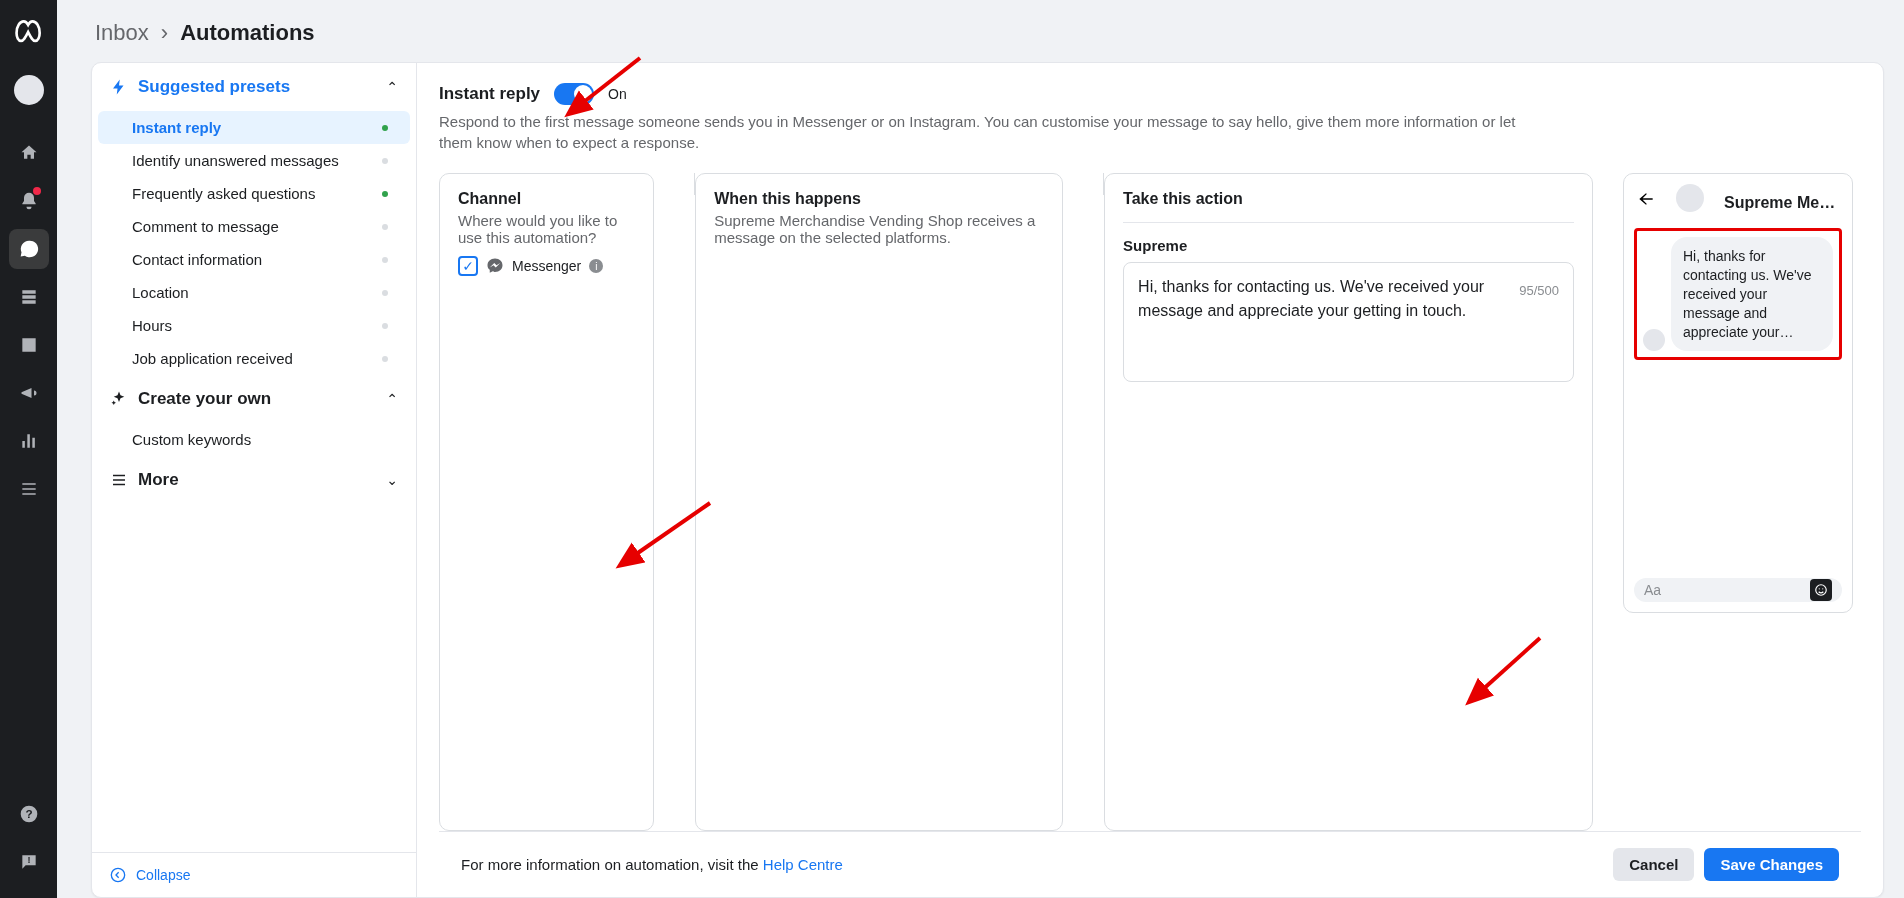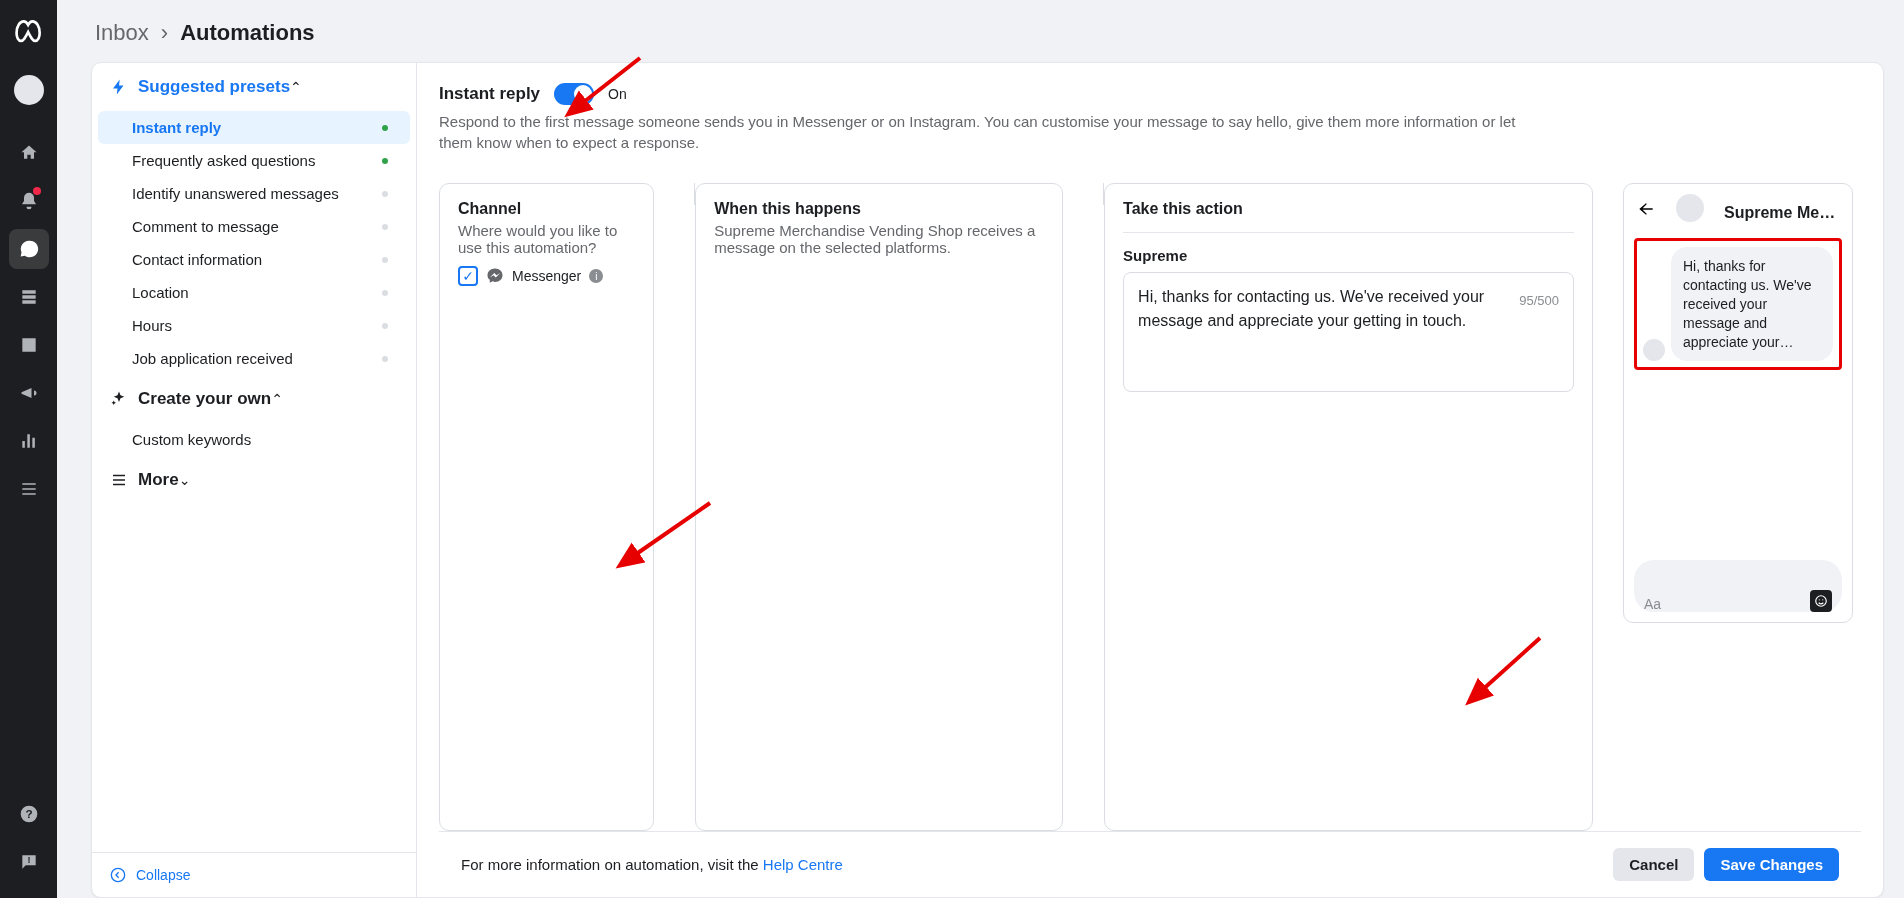--- a/index.html
+++ b/index.html
@@ -16,40 +16,40 @@
 .rail .spacer { flex:1; }
 
 .main { flex:1; display:flex; flex-direction:column; background:#f0f2f5; padding: 12px 20px 0 34px; height: 100%; overflow: hidden; }
 .breadcrumb { display:flex; align-items:center; gap:12px; font-size: 22px; margin: 8px 4px 16px 4px; }
 .breadcrumb .bc-item { color:#65676b; }
 .breadcrumb .bc-current { font-weight:700; color:#1c1e21; }
 .breadcrumb .chev { color:#65676b; }
 .panel { background:#fff; border-radius:10px; flex:1; display:flex; overflow:hidden; border:1px solid #e4e6eb; box-shadow: 0 1px 2px rgba(0,0,0,0.05); }
 
 .sidebar { width: 325px; border-right:1px solid #e4e6eb; display:flex; flex-direction:column; }
-.sb-group-header { display:flex; align-items:center; justify-content:flex-start; padding: 14px 18px; cursor:pointer; }
+.sb-group-header { display:flex; align-items:center; justify-content:space-between; padding: 14px 18px; cursor:pointer; }
 .sb-group-header .hdr-left { display:flex; align-items:center; gap:10px; color:#1877f2; font-weight:600; font-size:17px; }
 .sb-group-header .hdr-left svg { width:18px; height:18px; fill:#1877f2; }
 .sb-group-header .hdr-left.grey { color:#1c1e21; font-weight:600; }
 .sb-group-header .hdr-left.grey svg { fill:#1c1e21; }
 .sb-group-header .chev-icon { color:#1c1e21; }
 .sb-item { display:flex; align-items:center; justify-content:space-between; padding: 8px 22px 8px 34px; font-size:15px; color:#1c1e21; cursor:pointer; border-radius:6px; margin: 0 6px; }
 .sb-item.active { background: #e7f3ff; color:#1877f2; font-weight:600; }
 .sb-item .dot { width:6px; height:6px; border-radius:50%; background:#dadde1; }
 .sb-item .dot.green { background:#31a24c; }
 .collapse-row { border-top:1px solid #e4e6eb; margin-top:auto; padding:14px 18px; display:flex; align-items:center; gap:10px; color:#1877f2; cursor:pointer; background: transparent; text-align: right; }
 .collapse-row svg { width:16px; height:16px; fill:#1877f2; }
 
 .content { flex:1; display:flex; flex-direction:column; padding: 20px 22px 0 22px; overflow:hidden; }
 .title-row { display:flex; align-items:center; gap:14px; margin-bottom:6px; }
 .title-row h2 { font-size:17px; font-weight:700; }
 .toggle { width:40px; height:22px; background:#1877f2; border-radius:11px; position:relative; cursor:pointer; }
 .toggle .knob { position:absolute; right:2px; top:2px; width:18px; height:18px; background:#fff; border-radius:50%; }
 .toggle-label { font-size:14px; color:#1c1e21; }
-.desc { color:#65676b; font-size:15px; line-height:1.4; margin-bottom:30px; max-width: 1100px; }
+.desc { color:#65676b; font-size:15px; line-height:1.4; margin-bottom:20px; max-width: 1100px; }
 .workspace { flex:1; display:flex; gap:30px; overflow:auto; padding-right: 8px; }
 .flow { flex:1; display:flex; flex-direction:row; }
 .card { border:1px solid #dadde1; border-radius:10px; padding:16px 18px; background:#fff; margin-bottom: 0; }
 .connector { width:2px; height:22px; background:#dadde1; margin-left:40px; }
 .card h3 { font-size:16px; font-weight:700; margin-bottom:4px; }
 .card .sub { color:#65676b; font-size:15px; }
 .channel-row { display:flex; align-items:center; gap:8px; margin-top:10px; }
 .checkbox { width:20px; height:20px; border:2px solid #1877f2; border-radius:4px; display:flex; align-items:center; justify-content:center; color:#1877f2; }
 .channel-row svg.msgr { width:18px; height:18px; fill:#65676b; }
 .channel-row .info { width:14px; height:14px; border-radius:50%; background:#8a8d91; color:#fff; font-size:10px; display:flex; align-items:center; justify-content:center; }
@@ -62,21 +62,21 @@
 .preview { width:230px; }
 .phone { border:1px solid #dadde1; border-radius:10px; background:#fff; height:440px; display:flex; flex-direction:column; overflow:hidden; }
 .phone-header { display:flex; align-items:flex-end; gap:20px; padding:10px 12px; }
 .phone-header .back svg { width:20px; height:20px; }
 .phone-header .pavatar { width:28px; height:28px; border-radius:50%; background:#e4e6eb; }
 .phone-header .pname { font-weight:700; font-size:16px; white-space:nowrap; overflow:hidden; text-overflow:ellipsis; flex:1; }
 .phone-body { flex:1; padding:6px 10px; position:relative; }
 .bubble-wrap { display:flex; gap:6px; align-items:flex-end; border:3px solid #e60000; padding:6px; border-radius:4px; }
 .bubble-wrap .bavatar { width:22px; height:22px; border-radius:50%; background:#e4e6eb; flex-shrink:0; }
 .bubble { background:#f0f2f5; border-radius:16px; padding:10px 12px; font-size:14px; color:#1c1e21; line-height:1.35; }
-.phone-input { margin:10px; background:#f0f2f5; border-radius:20px; height:52px; display:flex; align-items:flex-end; justify-content:space-between; padding:0 10px; color:#8a8d91; }
+.phone-input { margin:10px; background:#f0f2f5; border-radius:20px; height:24px; display:flex; align-items:center; justify-content:space-between; padding:0 10px; color:#8a8d91; }
 .phone-input .emoji { width:22px; height:22px; background:#1c1e21; border-radius:4px; display:flex; align-items:center; justify-content:center;}
 .phone-input .emoji svg { width:14px; height:14px; fill:#fff; }
 
 .footer { border-top:1px solid #e4e6eb; padding:16px 22px; display:flex; align-items:center; justify-content:space-between; background:#fff; }
 .footer .info-text { color:#1c1e21; font-size:15px; }
 .footer .info-text a { color:#1877f2; text-decoration:none; }
 .footer .btns { display:flex; gap:10px; }
 .btn { padding:8px 16px; border-radius:6px; font-weight:600; font-size:15px; cursor:pointer; border:none; }
 .btn.cancel { background:#e4e6eb; color:#1c1e21; }
 .btn.primary { background:#1877f2; color:#fff; }
@@ -168,26 +168,26 @@
             <span>Suggested presets</span>
           </div>
           <span class="chev-icon">⌃</span>
         </div>
         <div id="sb-items">
             <div class="sb-item active">
               <span>Instant reply</span>
               <span class="dot green"></span>
             </div>
             <div class="sb-item">
+              <span>Identify unanswered messages</span>
+              <span class="dot"></span>
+            </div>
+            <div class="sb-item">
               <span>Frequently asked questions</span>
               <span class="dot green"></span>
-            </div>
-            <div class="sb-item">
-              <span>Identify unanswered messages</span>
-              <span class="dot"></span>
             </div>
             <div class="sb-item">
               <span>Comment to message</span>
               <span class="dot"></span>
             </div>
             <div class="sb-item">
               <span>Contact information</span>
               <span class="dot"></span>
             </div>
             <div class="sb-item">

